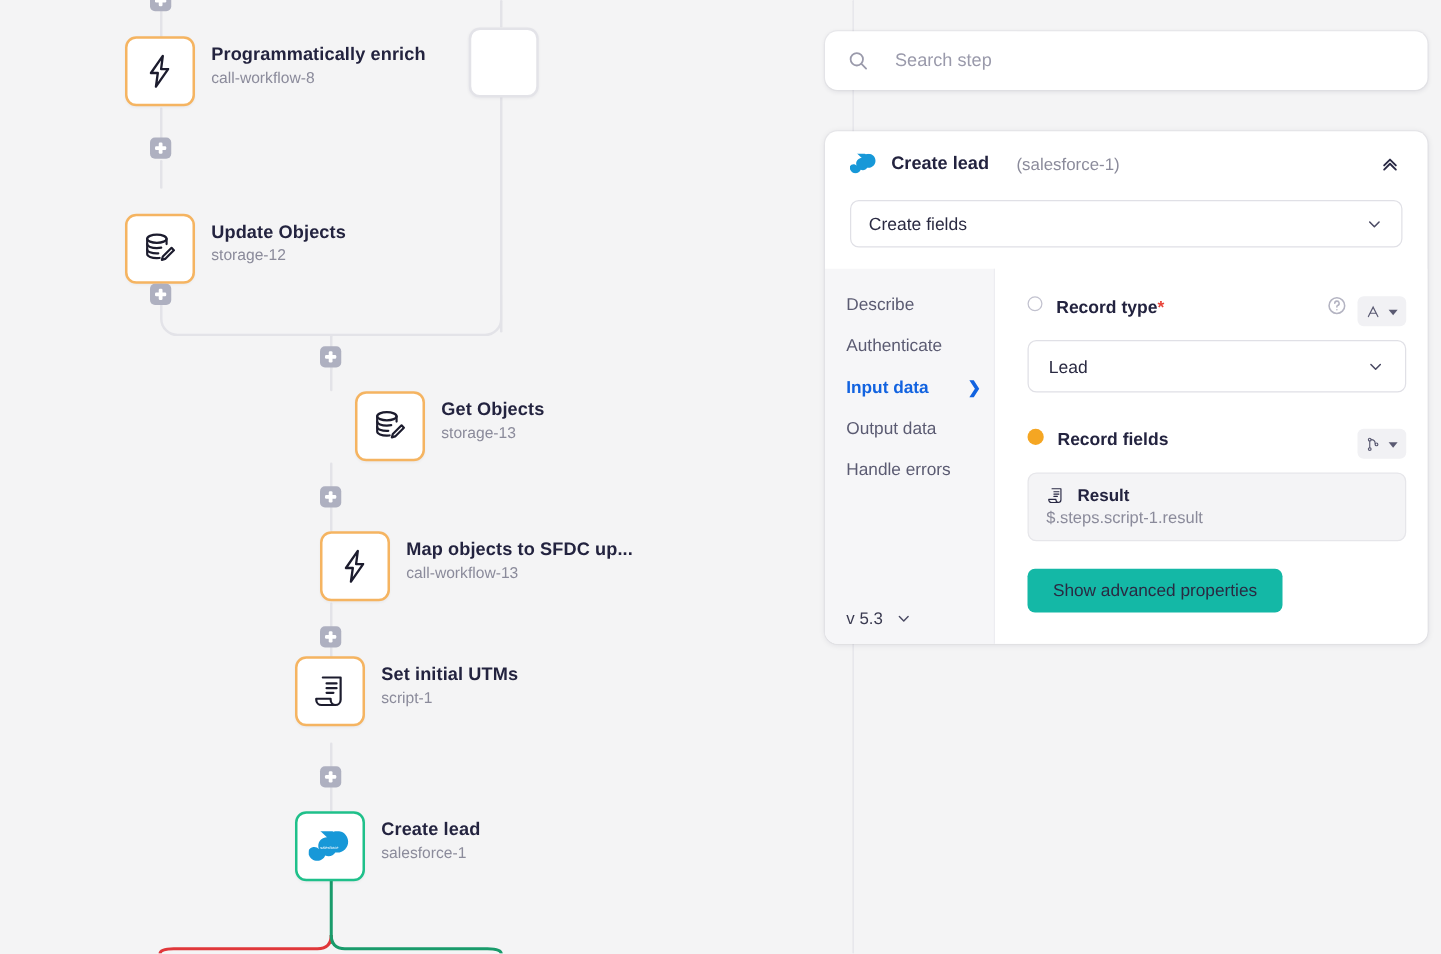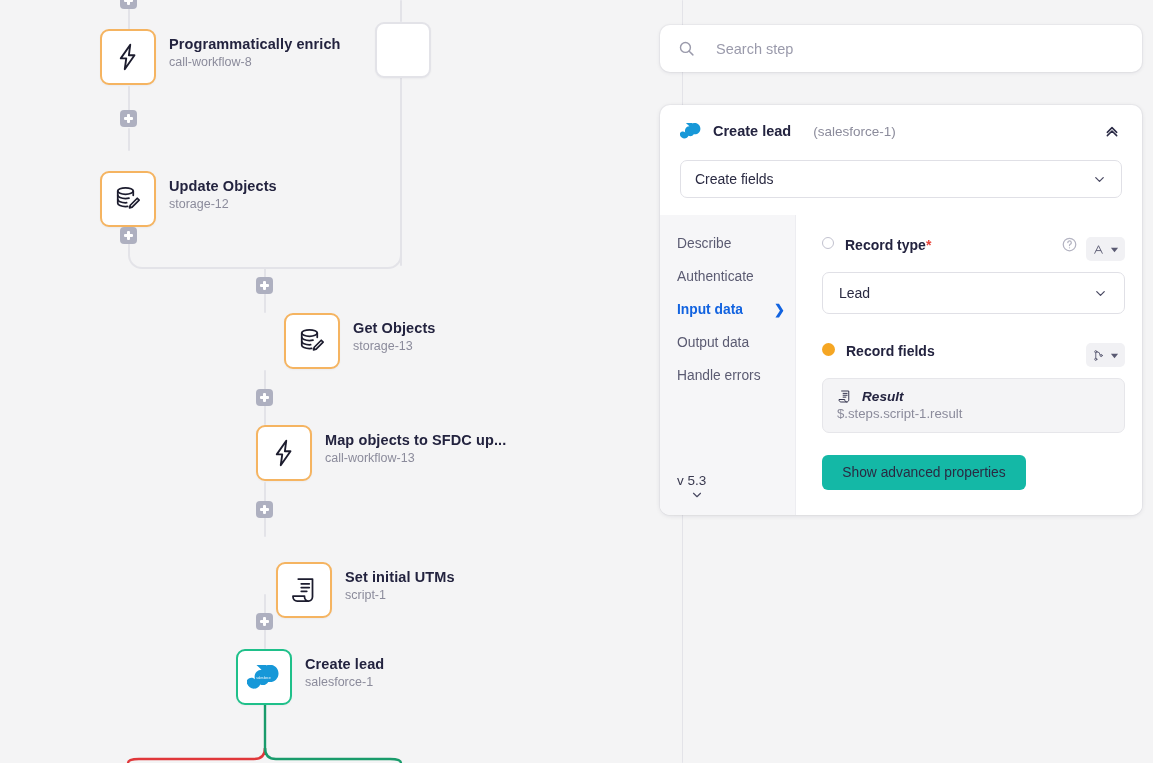--- a/index.html
+++ b/index.html
@@ -119,21 +119,21 @@
     padding: 21px 0 0 17px; position: relative;
   }
   .nav-item {
     font-size: 13.8px; color: #5b5b72; margin-bottom: 18px; cursor: pointer;
     display: flex; align-items: center; width: 108px;
   }
   .nav-item.active { color: #1263e0; font-weight: bold; }
   .nav-item .arrow { margin-left: auto; color: #1263e0; font-size: 13px; font-weight: bold; }
   .version {
     position: absolute; bottom: 16px; left: 17px;
-    font-size: 13.5px; color: #3a3a50; display: flex; align-items: center; cursor: pointer; flex-direction: column;
+    font-size: 13.5px; color: #3a3a50; display: flex; align-items: center; cursor: pointer;
   }
   .version .cv { margin-left: 10px; }
 
   .fields { flex: 1; padding: 22px 17px 0 26px; background: #fff; }
   .field-head { display: flex; align-items: flex-start; height: 24px; }
   .dot-ring {
     width: 12px; height: 12px; border-radius: 50%;
     border: 1.6px solid #c2c2cf; background: #fff; flex: none;
   }
   .dot-fill { width: 13px; height: 13px; border-radius: 50%; background: #f5a623; flex: none; }
@@ -151,21 +151,21 @@
     margin-top: 11px; height: 42px; border: 1px solid #e0e0e6; border-radius: 7px;
     display: flex; align-items: center; padding: 0 16px;
     font-size: 14px; color: #2a2a42; cursor: pointer;
   }
   .value-select .cv { margin-left: auto; }
 
   .record-chip {
     margin-top: 11px; background: #f4f4f6; border: 1px solid #e6e6ea;
     border-radius: 7px; padding: 10px 14px 11px 14px; cursor: pointer;
   }
-  .chip-row { display: flex; align-items: flex-end; font-style: italic; }
+  .chip-row { display: flex; align-items: flex-end; }
   .chip-title { font-size: 13.6px; font-weight: bold; color: #23233f; margin-left: 10px; }
   .chip-sub { font-size: 13.2px; color: #8b8b9b; margin-top: 2px; }
 
   .adv-btn {
     margin-top: 22px; height: 35px; width: 204px; border-radius: 6px;
     background: #14b8a6; display: flex; align-items: center; justify-content: center;
     font-size: 13.8px; color: #2a2a42; cursor: pointer;
   }
   .cv { display: inline-flex; }
 </style>
@@ -259,21 +259,21 @@
       <div class="node-text">
         <div class="node-title">Map objects to SFDC up...</div>
         <div class="node-sub">call-workflow-13</div>
       </div>
     </div>
 
     <div class="vline" style="left:264px; top:482px; height:30px;"></div>
     <div class="plus" style="left:256px; top:501px;"></div>
     <div class="vline" style="left:264px; top:516px; height:21px;"></div>
 
-    <div class="node" style="left:236px; top:562px;margin-left:40px;">
+    <div class="node" style="left:236px; top:525px;">
       <div class="node-box">
         <svg class="icon-svg" width="30" height="30" viewBox="0 0 24 24" fill="none" stroke="#1c1c2e" stroke-width="1.4" stroke-linecap="round" stroke-linejoin="round">
           <path d="M7.4 3.2 h11.4 v14.2 c0 1.9-1.5 3.4-3.4 3.4 H6.6 c-1.9 0-3.4-1.5-3.4-3.4 v-.6 h9.2 v.6 c0 1.9 1.5 3.4 3.4 3.4"></path>
           <path d="M9.8 7.0 h6.4 M9.8 10.0 h6.4 M9.8 13.0 h4.4"></path>
         </svg>
       </div>
       <div class="node-text">
         <div class="node-title">Set initial UTMs</div>
         <div class="node-sub">script-1</div>
       </div>

